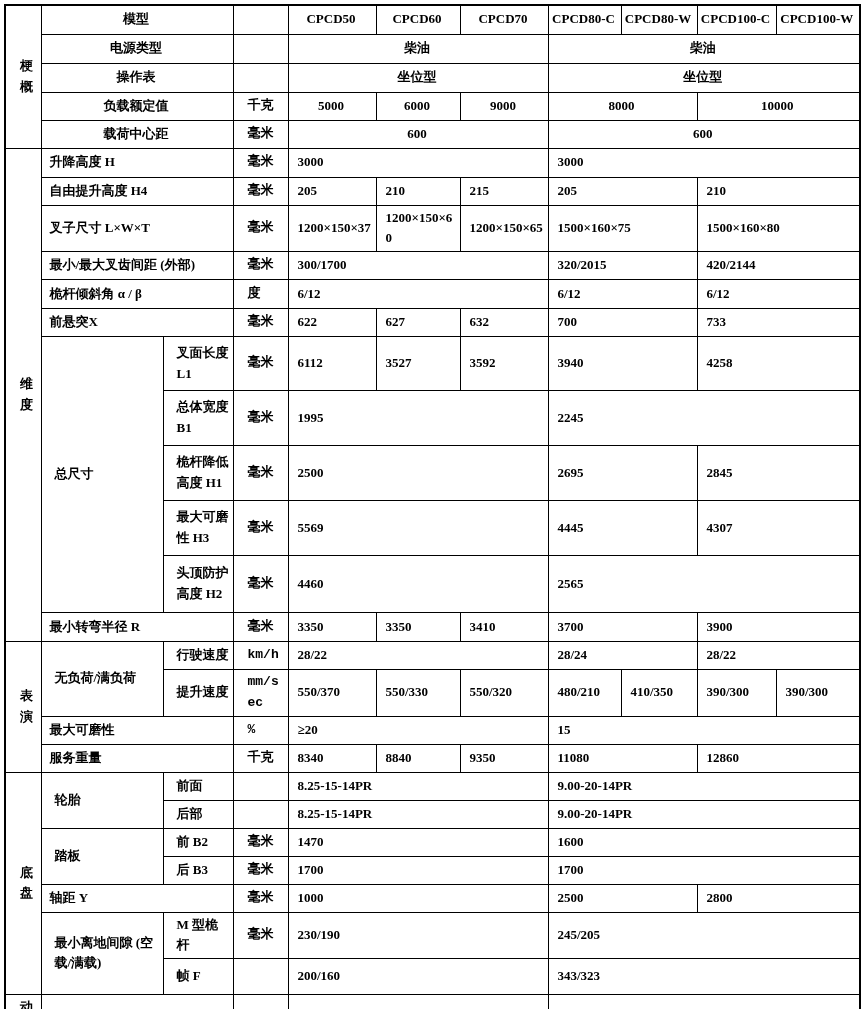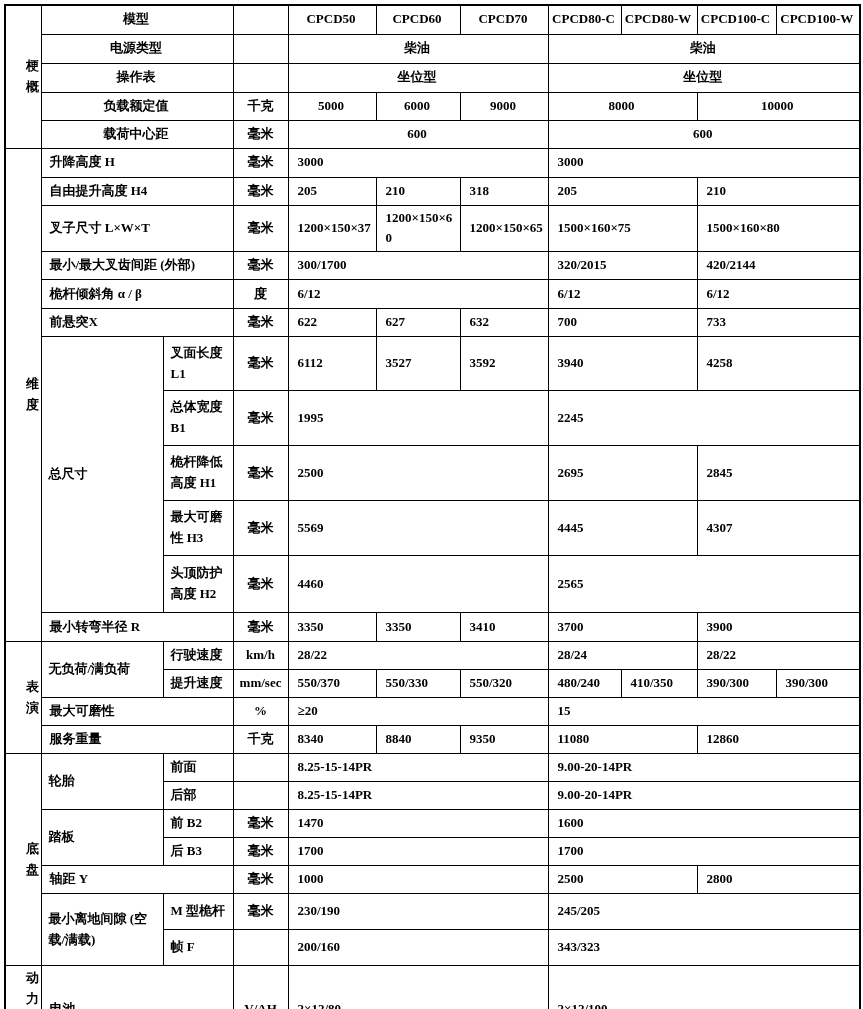--- a/index.html
+++ b/index.html
@@ -17,24 +17,24 @@
   }
   td{
     border:1px solid #000000;
     font-size:13px;
     line-height:1.6;
     vertical-align:middle;
     padding:2px 4px;
     overflow:hidden;
     word-break:break-word;
   }
-  td.grp{text-align:right;white-space:pre-line;padding:2px 20px;}
+  td.grp{text-align:right;white-space:pre-line;padding:2px 14px;}
   td.lbl{text-align:left;padding-left:8px;}
-  td.sub{text-align:left;padding-left:7px;}
-  td.unit{text-align:center;padding-left:2px;padding-right:2px;}
+  td.sub{text-align:left;padding-left:13px;}
+  td.unit{text-align:left;padding-left:14px;padding-right:2px;font-family:Liberation Mono, monospace;}
   td.val{text-align:left;padding-left:9px;}
   td.cen{text-align:center;padding-left:2px;}
 </style>
 </head>
 <body>
 
 <table class="spec">
   <colgroup>
     <col style="width:36px">
       <col style="width:122px">
@@ -95,21 +95,21 @@
     <td class="lbl" colspan="2">升降高度 H</td>
     <td class="unit">毫米</td>
     <td class="val" colspan="3">3000</td>
     <td class="val" colspan="4">3000</td>
   </tr>
   <tr style="height:28px">
     <td class="lbl" colspan="2">自由提升高度 H4</td>
     <td class="unit">毫米</td>
     <td class="val">205</td>
     <td class="val">210</td>
-    <td class="val">318</td>
+    <td class="val">215</td>
     <td class="val" colspan="2">205</td>
     <td class="val" colspan="2">210</td>
   </tr>
   <tr style="height:29px">
     <td class="lbl" colspan="2">叉子尺寸 L×W×T</td>
     <td class="unit">毫米</td>
     <td class="val">1200×150×37</td>
     <td class="val">1200×150×60</td>
     <td class="val">1200×150×65</td>
     <td class="val" colspan="2">1500×160×75</td>
@@ -192,21 +192,21 @@
     <td class="val" colspan="3">28/22</td>
     <td class="val" colspan="2">28/24</td>
     <td class="val" colspan="2">28/22</td>
   </tr>
   <tr style="height:28px">
     <td class="sub">提升速度</td>
     <td class="unit">mm/sec</td>
     <td class="val">550/370</td>
     <td class="val">550/330</td>
     <td class="val">550/320</td>
-    <td class="val">480/240</td>
+    <td class="val">480/210</td>
     <td class="val">410/350</td>
     <td class="val">390/300</td>
     <td class="val">390/300</td>
   </tr>
   <tr style="height:28px">
     <td class="lbl" colspan="2">最大可磨性</td>
     <td class="unit">%</td>
     <td class="val" colspan="3">≥20</td>
     <td class="val" colspan="4">15</td>
   </tr>

